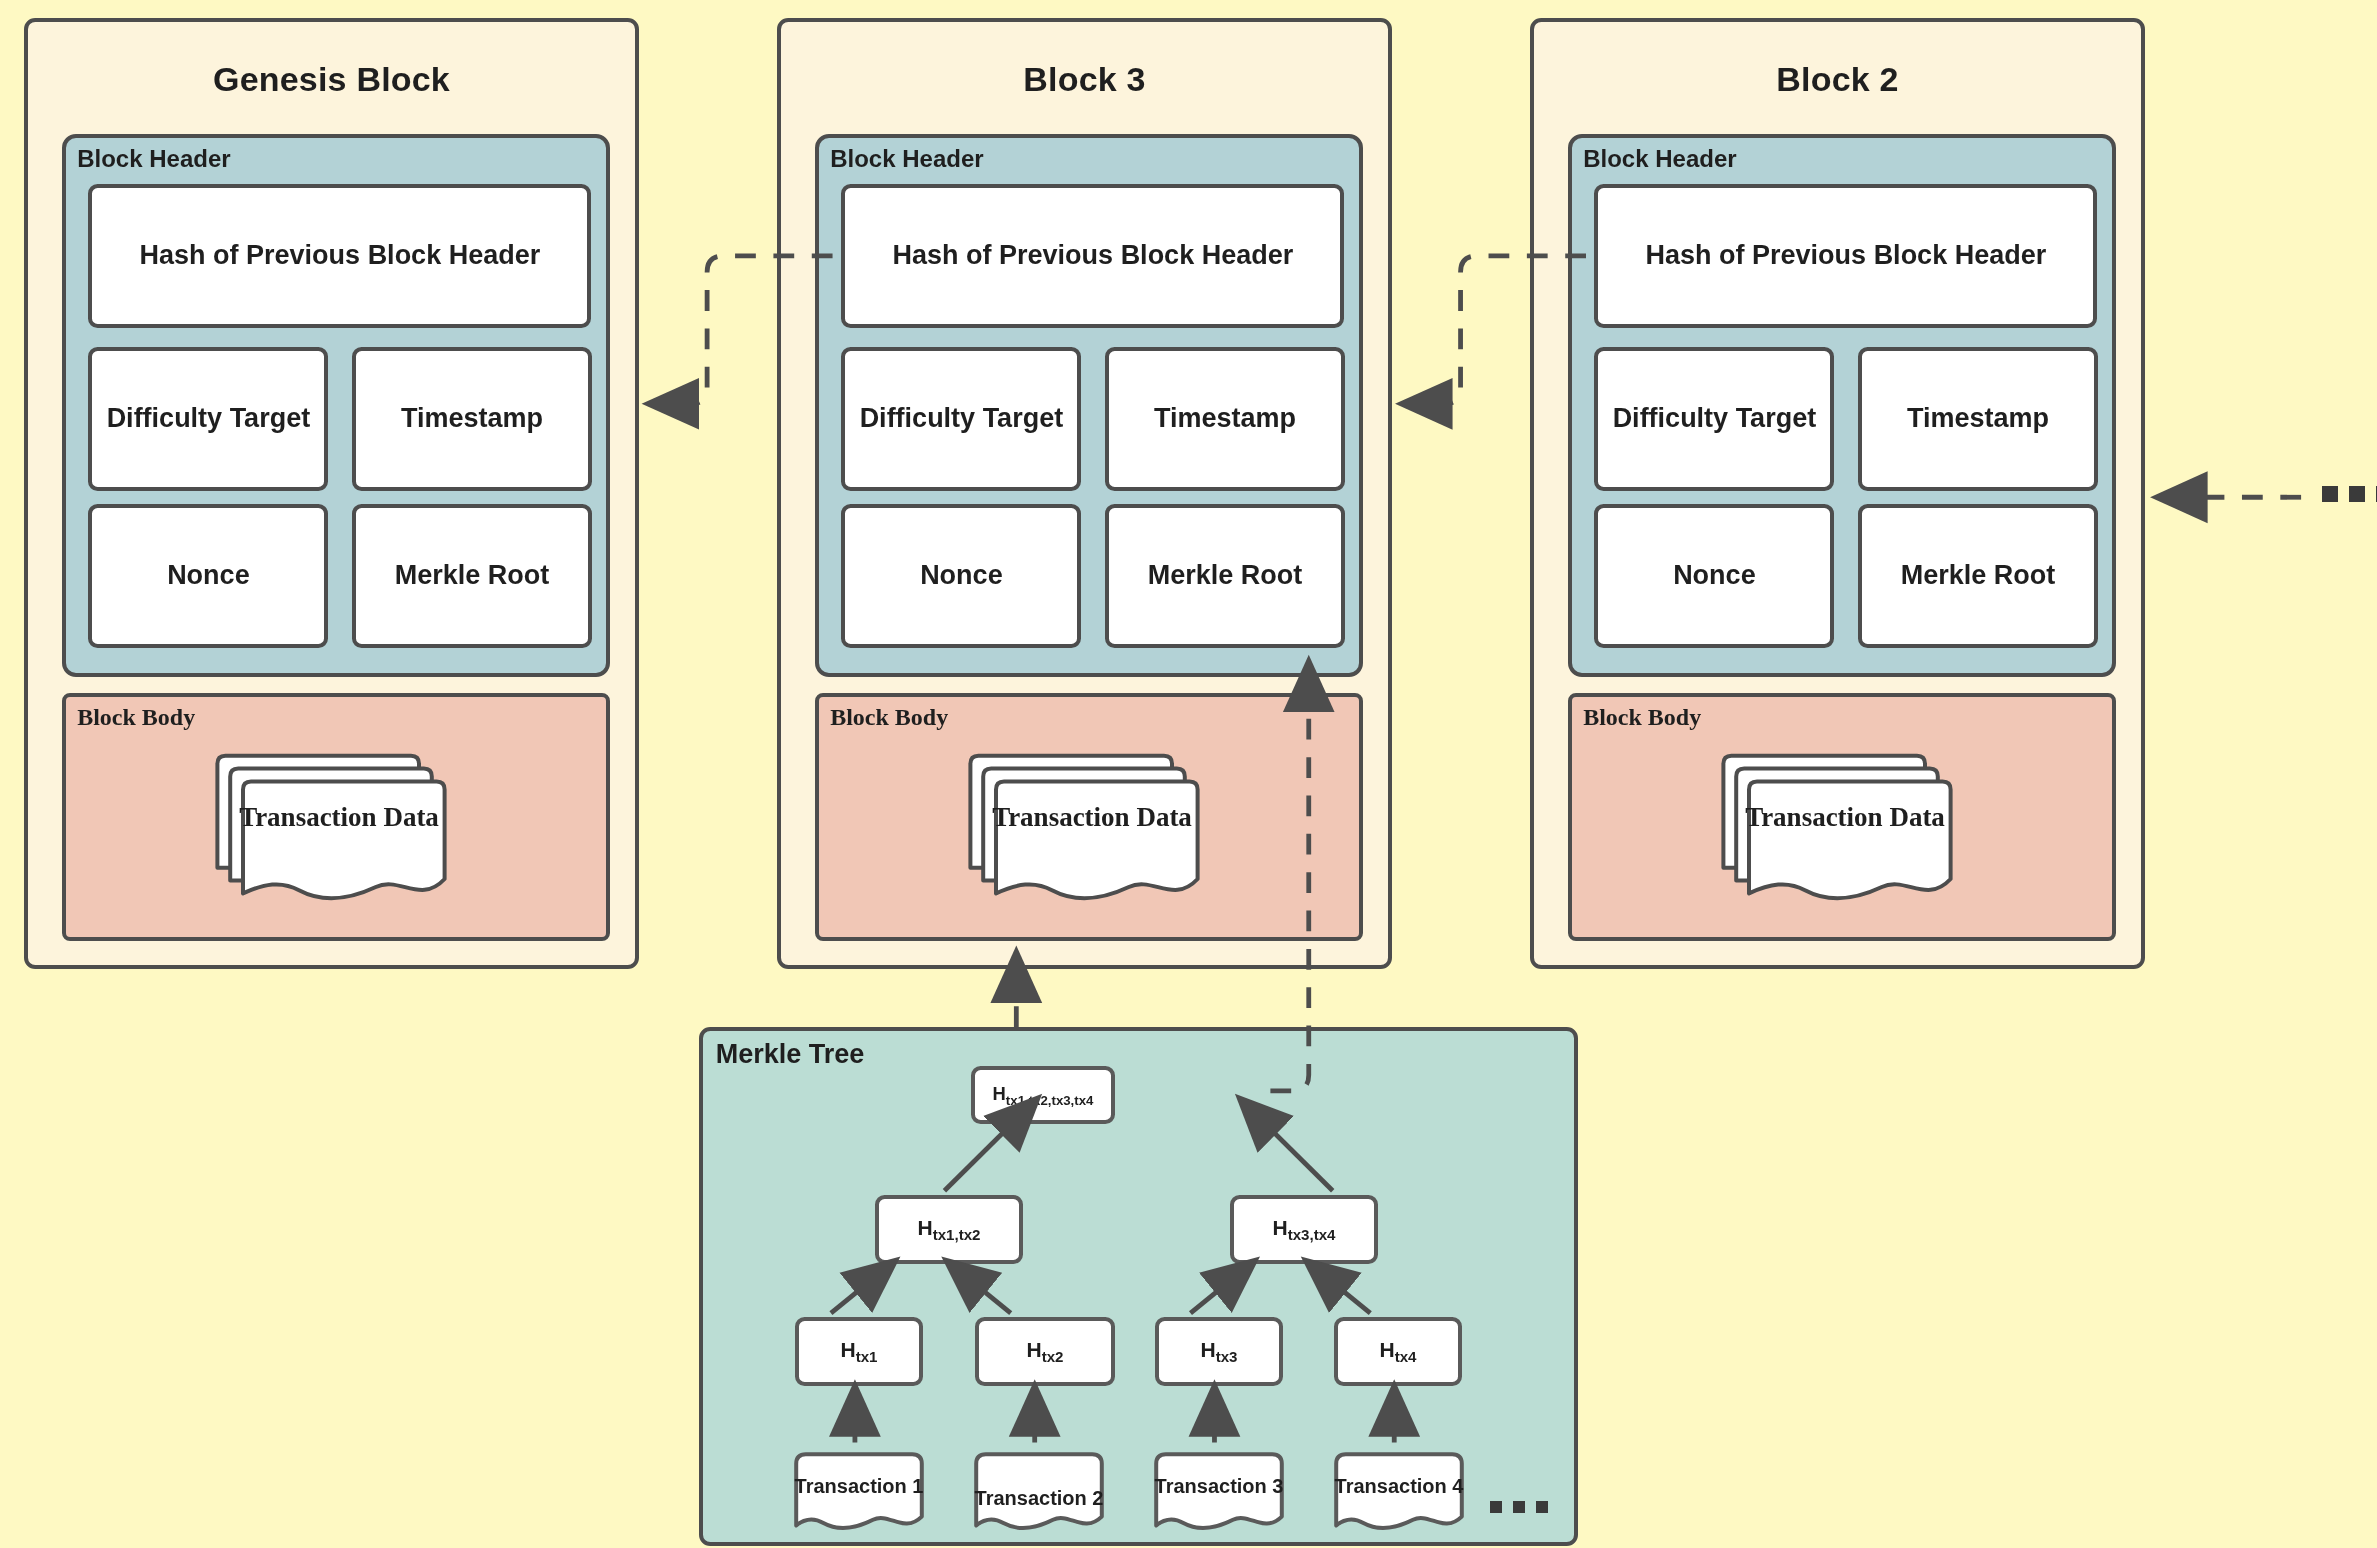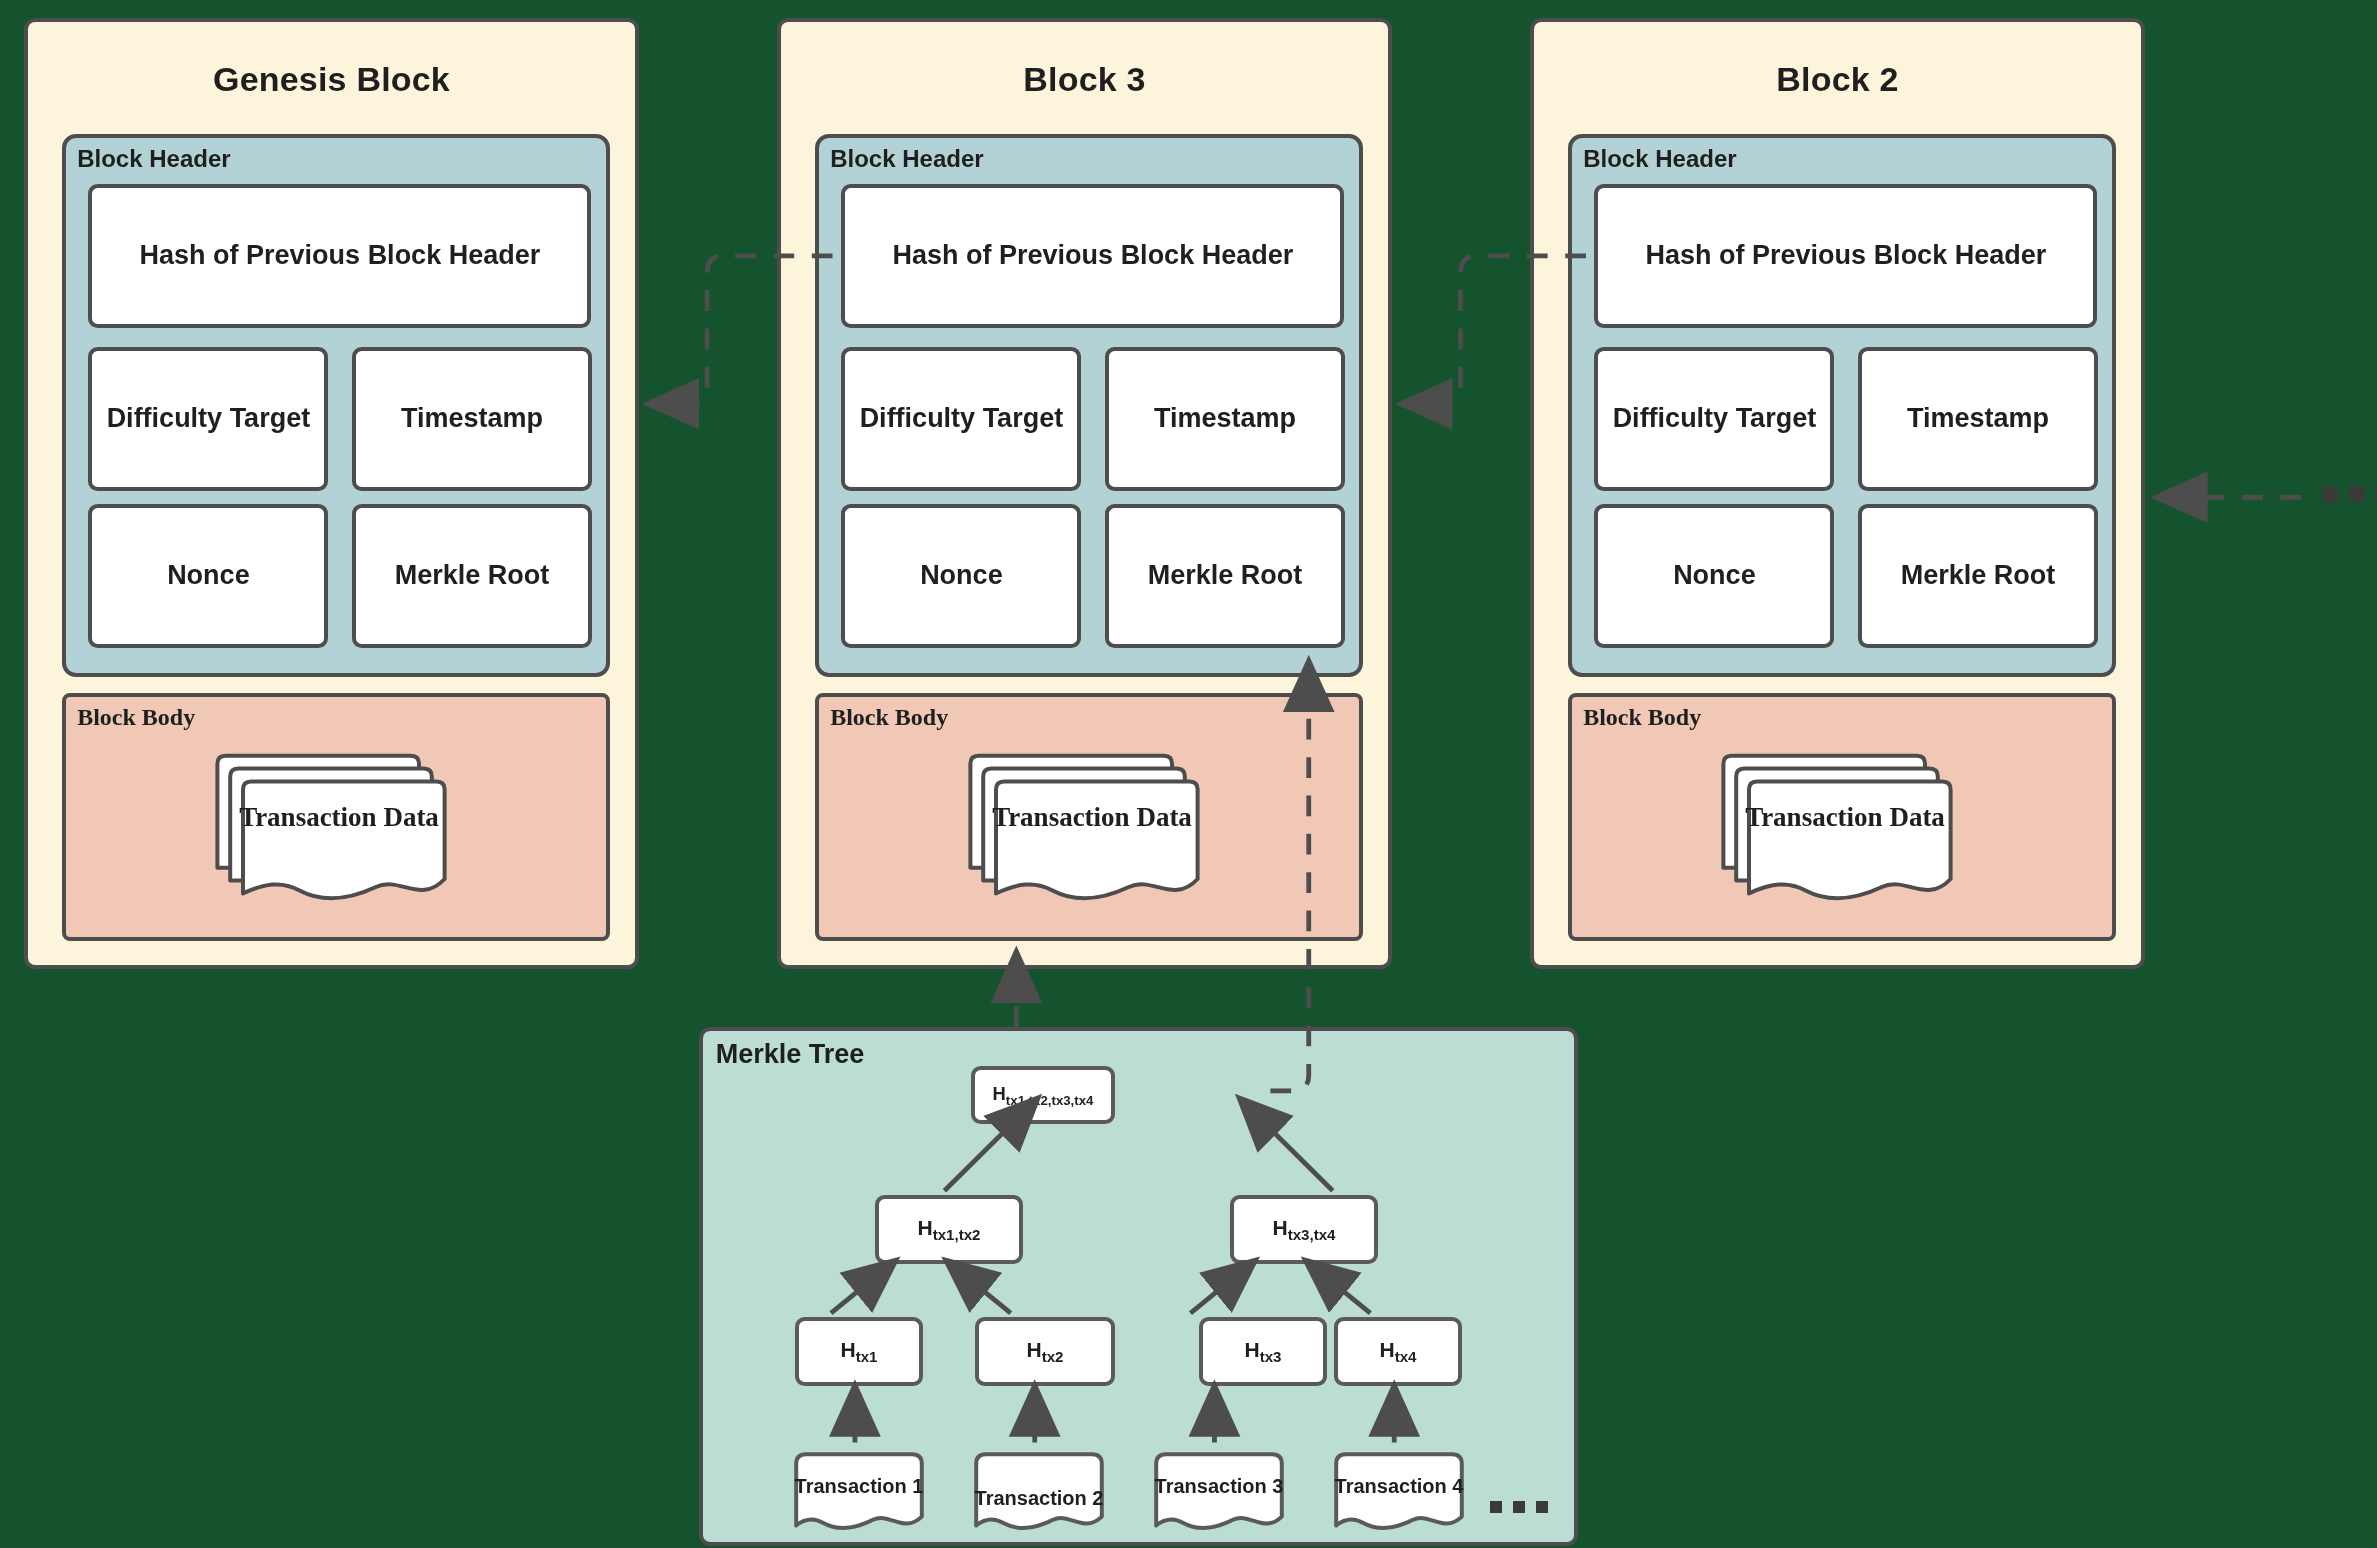--- a/index.html
+++ b/index.html
@@ -1,17 +1,17 @@
 <!DOCTYPE html>
 <html style="font-size:12.8px"><head>
 <meta charset="utf-8">
 <style>
   html,body{margin:0;padding:0;background:#ffffff;}
   body{font-family:"Liberation Sans","DejaVu Sans",sans-serif;}
-  #stage{position:relative;width:2377px;height:1549px;background:#14532d;overflow:hidden;}
+  #stage{position:relative;width:2377px;height:1549px;background:#fef9c3;overflow:hidden;}
 
   .blk{position:absolute;background:#fdf4dc;border:4px solid #4d4d4d;border-radius:11.2px;
        box-sizing:border-box;}
   .blk-title{position:absolute;left:0;right:0;top:38px;text-align:center;
              font-size:34px;font-weight:bold;color:#1f1f1f;letter-spacing:0.2px;}
 
   .hdr{position:absolute;background:#b3d2d6;border:4px solid #4d4d4d;border-radius:14px;box-sizing:border-box;}
   .bdy{position:absolute;background:#f1c7b6;border:4px solid #4d4d4d;border-radius:8px;box-sizing:border-box;font-family:Liberation Serif, serif;}
   .sect-label{position:absolute;left:11.2px;top:7.2px;font-size:24px;font-weight:bold;color:#1f1f1f;}
 
@@ -137,21 +137,21 @@
     <div class="node" style="left:527px;top:164px;width:148px;height:69px;">
       <span><span>H</span><sub>tx3,tx4</sub></span>
     </div>
 
     <div class="node" style="left:92px;top:286px;width:128px;height:69px;">
       <span><span>H</span><sub>tx1</sub></span>
     </div>
     <div class="node" style="left:272px;top:286px;width:140px;height:69px;">
       <span><span>H</span><sub>tx2</sub></span>
     </div>
-    <div class="node" style="left:452px;top:286px;width:128px;height:69px;margin-left:44px;">
+    <div class="node" style="left:452px;top:286px;width:128px;height:69px;">
       <span><span>H</span><sub>tx3</sub></span>
     </div>
     <div class="node" style="left:631px;top:286px;width:128px;height:69px;">
       <span><span>H</span><sub>tx4</sub></span>
     </div>
 
     <div class="txdoc" style="left:90px;top:420px;width:132px;height:84px;">
       <svg width="132" height="84" viewBox="0 0 165 105">
         <path d="M4 16 Q4 4 16 4 H149 Q161 4 161 16 V82
                  C138 104 120 76 100 86 C78 97 56 100 38 90 C26 83 14 85 4 93 Z" fill="#fff" stroke="#5a5a5a" stroke-width="5" stroke-linejoin="round"></path>

